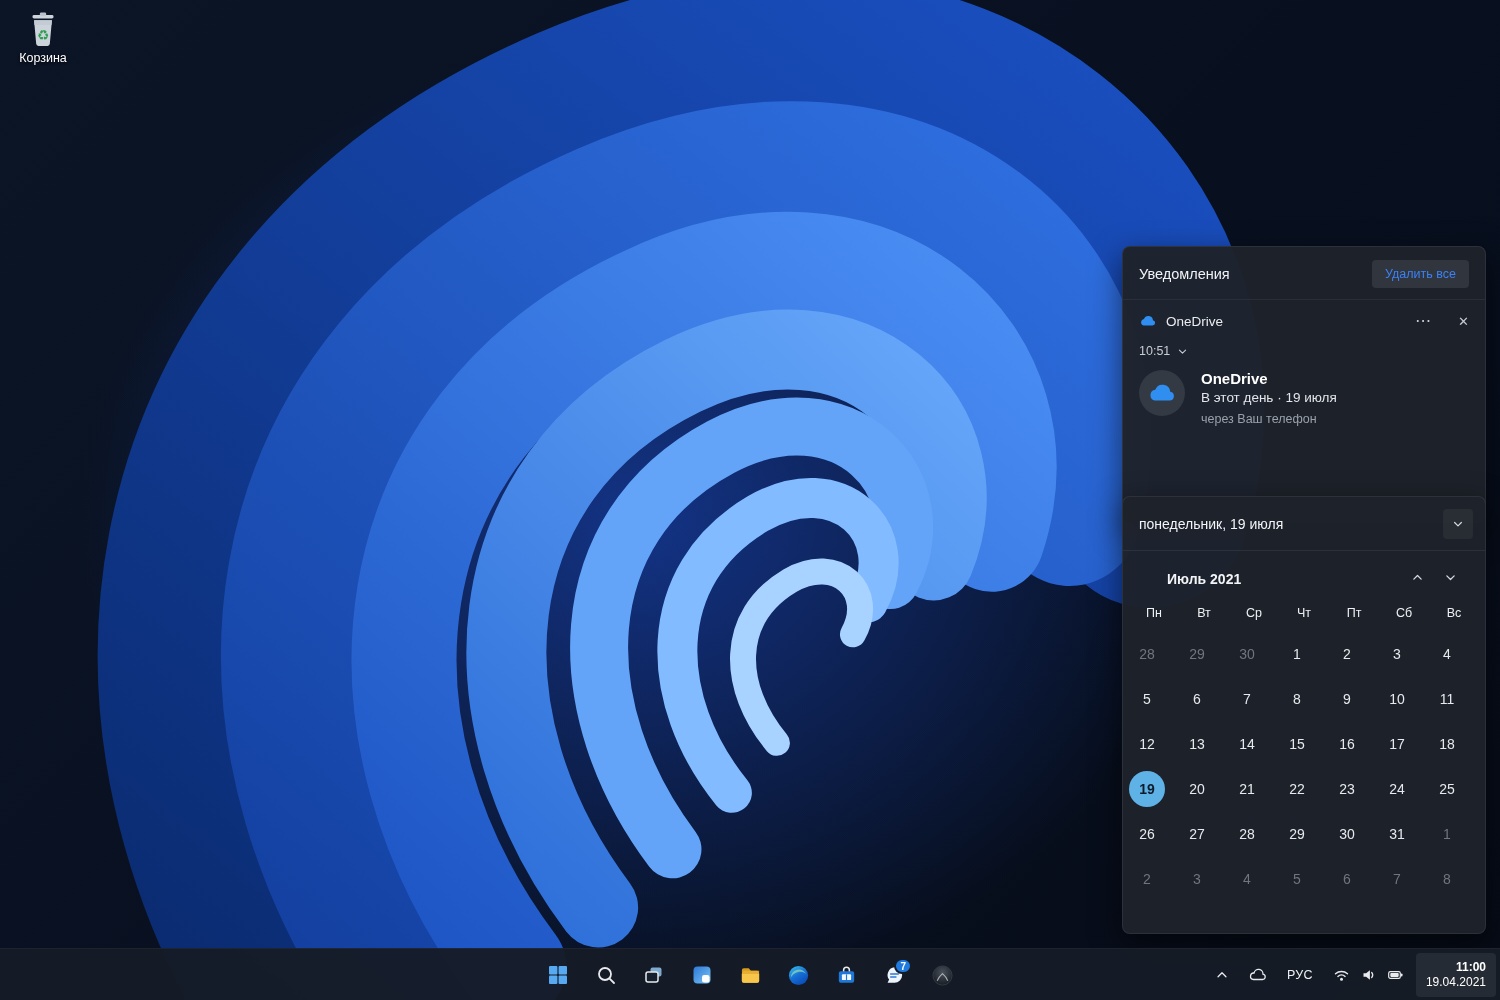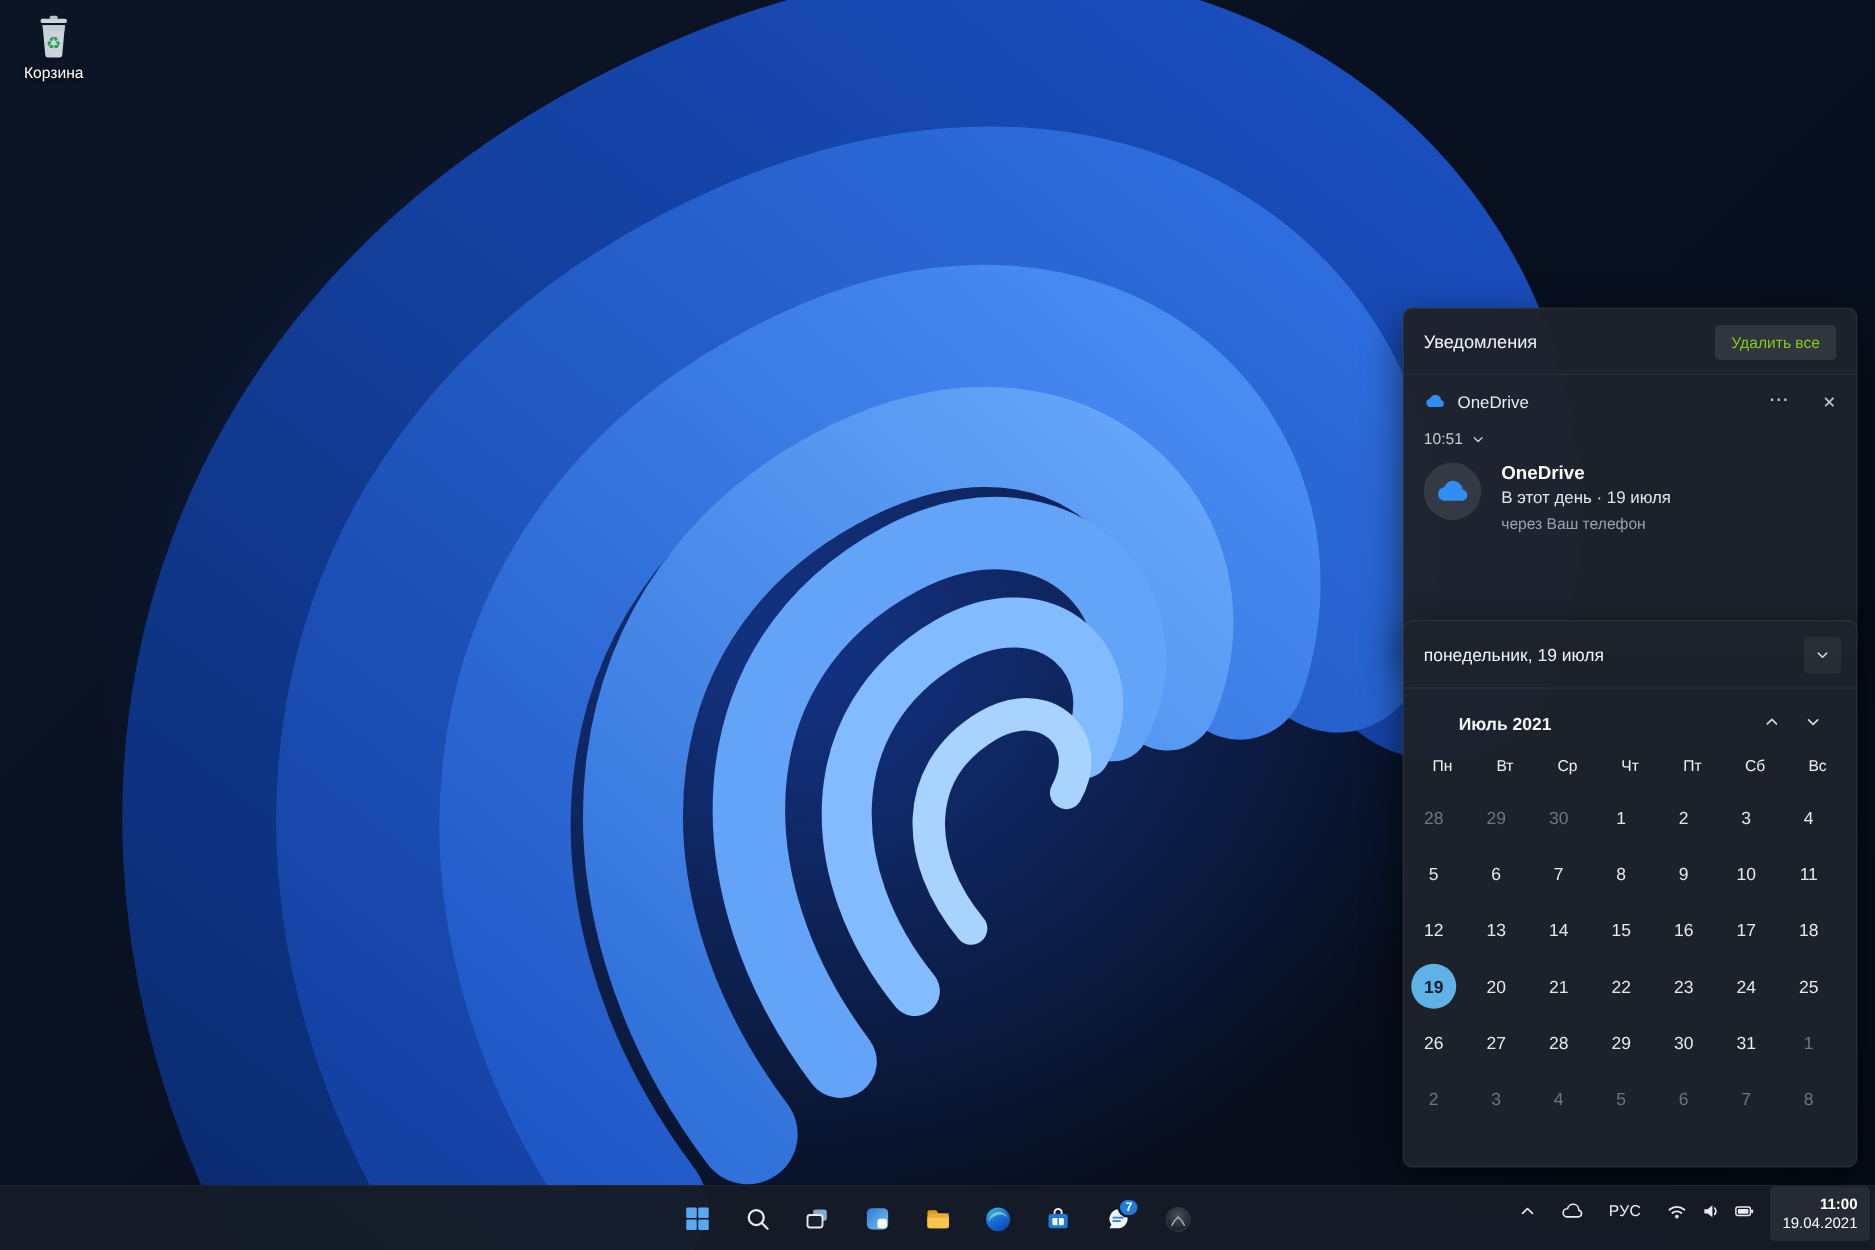--- a/index.html
+++ b/index.html
@@ -34,21 +34,21 @@
   }
   #notification-panel{ left:1122px; top:246px; height:277px; }
   #calendar-panel{ left:1122px; top:496px; height:438px; }
 
   .nc-header{
     display:flex; align-items:center; justify-content:space-between;
     padding:13px 16px 11px; border-bottom:1px solid rgba(255,255,255,.06);
   }
   .nc-title{ font-size:14.5px; color:#f1f3f5; }
   .btn-clear{
-    background:rgba(255,255,255,.09); border:none; color:#84cc16;
+    background:rgba(255,255,255,.09); border:none; color:#3b82f6;
     font-size:12.5px; font-family:inherit; padding:7px 13px; border-radius:4px; cursor:pointer;
   }
   .nc-app-row{ display:flex; align-items:center; gap:9px; padding:12px 16px 2px; }
   .nc-app-name{ font-size:13.5px; color:#e9ebee; flex:1; }
   .icon-text{ color:#c6cad1; font-size:16px; line-height:1; background:none; border:none; cursor:pointer; font-family:inherit; }
   .icon-text.close{ font-size:13px; margin-left:18px; }
   .nc-time-row{ display:flex; align-items:center; gap:7px; padding:12px 16px 4px; color:#c9cdd3; font-size:12.5px; cursor:pointer; background:none; border:none; font-family:inherit; width:100%; text-align:left; }
   .nc-body{ display:flex; gap:16px; padding:8px 16px 16px; cursor:pointer; }
   .nc-icon-circle{
     width:46px; height:46px; border-radius:50%; background:#343a44;
@@ -93,21 +93,21 @@
     display:flex; align-items:center; justify-content:center; cursor:pointer; position:relative;
   }
   .badge{
     position:absolute; top:3px; right:2px; min-width:16px; height:16px; padding:0 4px;
     border-radius:9px; background:#1f7be0; color:#fff; font-size:10px; font-weight:700;
     display:flex; align-items:center; justify-content:center;
     border:2px solid rgba(22,28,38,1);
   }
   .tb-tray{
     position:absolute; right:4px; top:0; height:52px;
-    display:flex; gap:4px;
+    display:flex; align-items:center; gap:4px;
   }
   .tray-btn{
     background:transparent; border:none; cursor:pointer; color:#e8eaed;
     height:40px; border-radius:6px; display:flex; align-items:center; justify-content:center;
     padding:0 8px; gap:10px; font-family:inherit;
   }
   .lang{ font-size:12.5px; color:#eef1f4; letter-spacing:.3px; }
   .clock-btn{
     background:rgba(255,255,255,.07); border:none; border-radius:4px; cursor:pointer;
     height:44px; padding:4px 10px; display:flex; flex-direction:column;

